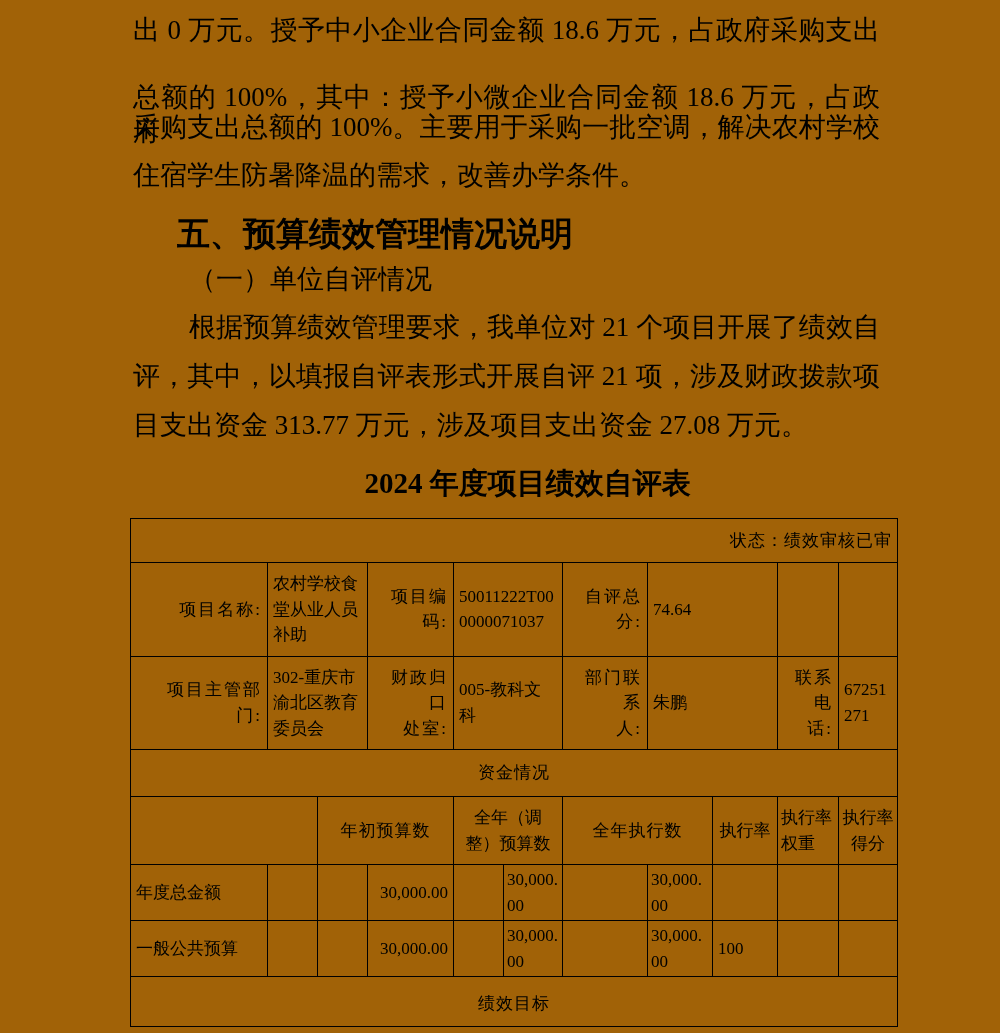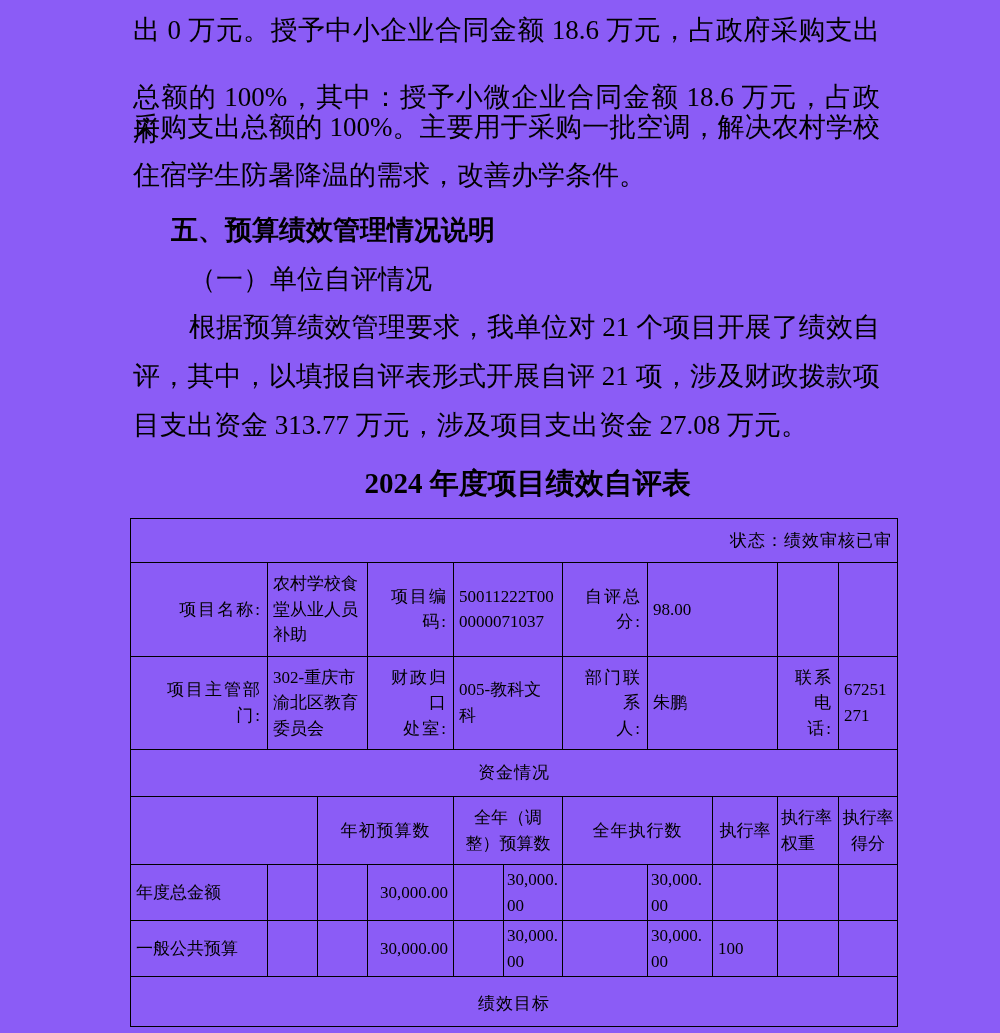--- a/index.html
+++ b/index.html
@@ -1,21 +1,21 @@
 <!DOCTYPE html>
 <html><head>
 <meta charset="utf-8">
 <style>
   html,body{margin:0;padding:0;background:#ffffff;}
-  .page{position:relative;width:1000px;height:1033px;background:#8b5cf6;overflow:hidden;
+  .page{position:relative;width:1000px;height:1033px;background:#a16207;overflow:hidden;
         font-family:"Liberation Serif","DejaVu Serif",serif;color:#000;}
   
   .tline{position:absolute;left:133px;width:747px;font-size:27px;line-height:34px;white-space:nowrap;}
   .tline.just{white-space:normal;text-align:justify;text-align-last:justify;}
-  .heading{position:absolute;left:127px;width:747px;font-size:27px;font-weight:bold;
+  .heading{position:absolute;left:133px;width:747px;font-size:33px;font-weight:bold;
            font-family:Liberation Sans, sans-serif;text-indent:44px;}
   .subheading{position:absolute;left:133px;width:747px;font-size:27px;text-indent:56px;}
   .indent2{text-indent:56px;}
   .tbl-title{position:absolute;left:144px;width:767px;text-align:center;font-size:29px;font-weight:bold;}
   
   table.self{position:absolute;left:130px;top:518px;width:767px;border-collapse:collapse;
              table-layout:fixed;font-size:17px;}
   table.self td{border:1px solid #000;padding:8px 5px;vertical-align:middle;line-height:1.5;overflow:hidden;}
   .tl{text-align:left;} .tr{text-align:right;} .tc{text-align:center;}
   .pre{white-space:pre-line;}
@@ -65,21 +65,21 @@
     <tr style="height:84px">
       <td class="tr lab pre">项目名称:</td>
       <td colspan="2" class="tl pre">农村学校食
 堂从业人员
 补助</td>
       <td class="tr lab pre">项目编
 码:</td>
       <td colspan="2" class="tl wrap">50011222T000000071037</td>
       <td class="tr lab pre">自评总
 分:</td>
-      <td colspan="2" class="tl">98.00</td>
+      <td colspan="2" class="tl">74.64</td>
       <td></td>
       <td></td>
     </tr>
 
     <tr style="height:84px">
       <td class="tr lab pre">项目主管部
 门:</td>
       <td colspan="2" class="tl pre">302-重庆市
 渝北区教育
 委员会</td>

